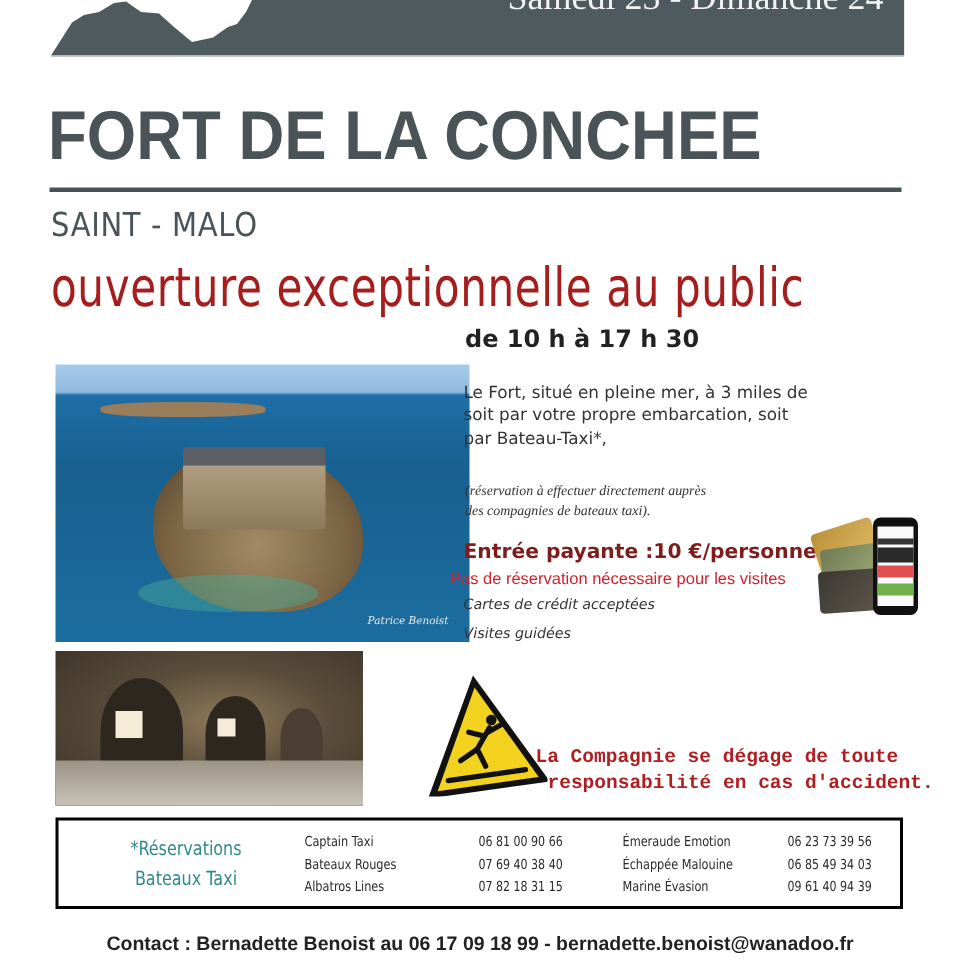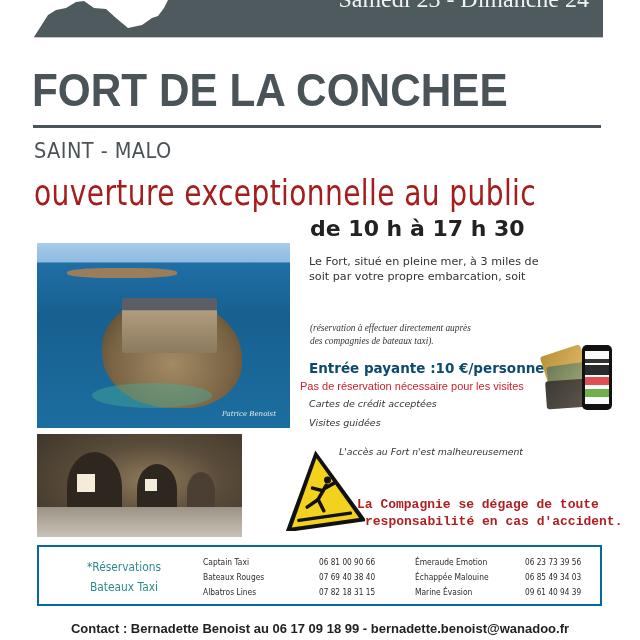--- a/index.html
+++ b/index.html
@@ -9,58 +9,58 @@
     .banner { position: absolute; left: 28px; top: 0; width: 575px; height: 38px; overflow: hidden; }
     .banner svg { position: absolute; left: 0; top: 0; }
     .banner .date-top { position: absolute; right: 14px; top: -14px; font-family: "Liberation Serif", serif; font-size: 24px; color: #f2f2f2; white-space: nowrap; }
     .banner .date-bottom { position: absolute; right: 14px; top: 6px; font-family: "Liberation Serif", serif; font-size: 25px; color: #f2f2f2; white-space: nowrap; margin-top: 36px; }
 
     .title { position: absolute; left: 32px; top: 64px; width: 575px; font-family: "Liberation Sans", sans-serif; font-weight: bold; font-size: 46px; color: #4a5458; letter-spacing: 0px; line-height: 52px; transform: scaleX(0.92); transform-origin: left center; white-space: nowrap; }
     .title-rule { position: absolute; left: 33px; top: 125px; width: 568px; height: 3px; background: #4a5458; }
     .subtitle { position: absolute; left: 34px; top: 138px; font-size: 22px; color: #4a5458; letter-spacing: 0.5px; font-family: "DejaVu Sans", sans-serif; transform: scaleX(0.88); transform-origin: left center; white-space: nowrap; }
 
     .headline { position: absolute; left: 34px; top: 172px; font-family: "DejaVu Sans", sans-serif; font-size: 36px; color: #a51d1d; white-space: nowrap; transform: scaleX(0.78); transform-origin: left center; letter-spacing: 0.5px; }
-    .hours { position: absolute; left: 310px; top: 216px; font-family: "DejaVu Sans", sans-serif; font-weight: bold; font-size: 22px; color: #222; white-space: nowrap; }
+    .hours { position: absolute; left: 310px; top: 216px; font-family: "DejaVu Sans", sans-serif; font-weight: bold; font-size: 16px; color: #222; white-space: nowrap; }
 
-    .photo-fort { position: absolute; left: 37px; top: 243px; width: 253px; height: 185px; overflow: hidden;
+    .photo-fort { position: absolute; left: 37px; top: 243px; width: 276px; height: 185px; overflow: hidden;
       background: linear-gradient(to bottom, #a8cbe8 0%, #8fbbe0 10%, #1f6ea6 11%, #17608f 40%, #1c6ea0 100%); }
     .photo-fort .island { position: absolute; left: 65px; top: 55px; width: 140px; height: 110px; border-radius: 45% 55% 40% 50%; background: radial-gradient(ellipse at 50% 60%, #a28a63 0%, #7a6444 60%, #4d3f2b 100%); }
     .photo-fort .fort { position: absolute; left: 85px; top: 55px; width: 95px; height: 55px; background: linear-gradient(to bottom, #5c5e66 0%, #5c5e66 22%, #b09c7e 23%, #8c7a5e 100%); border-radius: 3px; }
     .photo-fort .rocks { position: absolute; left: 30px; top: 25px; width: 110px; height: 10px; border-radius: 40%; background: #9a7d5a; }
     .photo-fort .foam { position: absolute; left: 55px; top: 140px; width: 120px; height: 25px; border-radius: 50%; background: rgba(70,170,150,0.45); }
     .photo-fort .sig { position: absolute; right: 14px; bottom: 10px; font-family: "DejaVu Serif", serif; font-style: italic; font-size: 7px; color: #e8e8e8; }
 
     .photo-cave { position: absolute; left: 37px; top: 434px; width: 205px; height: 103px; overflow: hidden;
       background: radial-gradient(ellipse at 55% 45%, #8f7a5a 0%, #5a4c3a 45%, #3a3228 100%); }
     .photo-cave .arch { position: absolute; border-radius: 50% 50% 0 0; background: #2e2720; }
     .photo-cave .window { position: absolute; background: #f4ecd8; }
     .photo-cave .floor { position: absolute; left: 0; bottom: 0; width: 100%; height: 30px; background: linear-gradient(to bottom, #9b9386, #c8c2b6); }
 
     .desc { position: absolute; left: 309px; top: 254px; width: 300px; font-family: "DejaVu Sans", sans-serif; font-size: 11.2px; line-height: 15.3px; color: #333; }
     .desc-note { position: absolute; left: 310px; top: 322px; width: 300px; font-family: Liberation Serif, serif; font-style: italic; font-size: 9.3px; line-height: 12.5px; color: #333; }
-    .price { position: absolute; left: 309px; top: 360px; font-family: "DejaVu Sans", sans-serif; font-weight: bold; font-size: 13.5px; color: #0c4a6e; white-space: nowrap; }
+    .price { position: absolute; left: 309px; top: 360px; font-family: "DejaVu Sans", sans-serif; font-weight: bold; font-size: 13.5px; color: #7f1d1d; white-space: nowrap; }
     .no-resa { position: absolute; left: 300px; top: 380px; font-family: "Liberation Sans", sans-serif; font-size: 11px; color: #d0222a; white-space: nowrap; }
     .cards-ok { position: absolute; left: 309px; top: 398px; font-family: "DejaVu Sans", sans-serif; font-style: italic; font-size: 9.5px; color: #333; white-space: nowrap; }
     .guided { position: absolute; left: 309px; top: 417px; font-family: "DejaVu Sans", sans-serif; font-style: italic; font-size: 9.5px; color: #333; white-space: nowrap; }
 
     .payment-img { position: absolute; left: 538px; top: 342px; width: 80px; height: 75px; }
     .card { position: absolute; width: 42px; height: 28px; border-radius: 3px; }
     .card.c1 { left: 5px; top: 8px; background: linear-gradient(135deg, #b8923a, #e3b865); transform: rotate(-18deg); }
     .card.c2 { left: 10px; top: 22px; background: linear-gradient(135deg, #6d7a55, #a5ad7a); transform: rotate(-8deg); }
     .card.c3 { left: 8px; top: 38px; background: linear-gradient(135deg, #3c3832, #5e574d); transform: rotate(-4deg); }
     .phone { position: absolute; left: 44px; top: 3px; width: 30px; height: 65px; border-radius: 5px; background: #111; }
     .phone .screen { position: absolute; left: 3px; top: 6px; width: 24px; height: 53px; background: #fafafa; }
     .phone .screen .band { position: absolute; left: 0; width: 24px; }
 
     .warning-icon { position: absolute; left: 277px; top: 447px; width: 88px; height: 84px; }
     .warn-text { position: absolute; left: 339px; top: 446px; width: 280px; font-family: "DejaVu Sans", sans-serif; font-style: italic; font-size: 9.3px; line-height: 12.3px; color: #333; }
     .warn-text span { display: block; white-space: nowrap; }
     .disclaimer { position: absolute; left: 357px; top: 496px; width: 260px; font-family: Liberation Mono, monospace; font-weight: bold; font-size: 13px; line-height: 17px; color: #b01e22; white-space: nowrap; }
 
-    .resa-box { position: absolute; left: 37px; top: 545px; width: 565px; height: 61px; border: 2px solid #0369a1; background: #fff; }
+    .resa-box { position: absolute; left: 37px; top: 545px; width: 565px; height: 61px; border: 2px solid #000000; background: #fff; }
     .resa-title { position: absolute; left: 25px; top: 10px; width: 120px; text-align: center; font-family: "DejaVu Sans", sans-serif; font-size: 13px; line-height: 20px; color: #2e8a8c; transform: scaleX(0.82); transform-origin: center; }
     .company-col, .phone-col { position: absolute; top: 7px; font-family: "DejaVu Sans", sans-serif; font-size: 9.2px; line-height: 15px; color: #2a2a2a; white-space: nowrap; }
     .company-col { transform: scaleX(0.82); transform-origin: left center; }
     .phone-col { transform: scaleX(0.80); transform-origin: left center; }
 
     .contact { position: absolute; left: 0; top: 621px; width: 640px; text-align: center; font-family: "Liberation Sans", sans-serif; font-weight: bold; font-size: 13px; color: #222; white-space: nowrap; }
   </style>
 </head>
 <body>
 
@@ -93,20 +93,21 @@
   <div class="window" style="left:40px;top:40px;width:18px;height:18px;"></div>
   <div class="arch" style="left:100px;top:30px;width:40px;height:50px;"></div>
   <div class="window" style="left:108px;top:45px;width:12px;height:12px;"></div>
   <div class="arch" style="left:150px;top:38px;width:28px;height:40px;background:#4a3f32;"></div>
   <div class="floor"></div>
 </div>
 
 <div class="desc">
   <div>Le Fort, situé en pleine mer, à 3 miles de</div>
   <div>soit par votre propre embarcation, soit</div>
+  <div>par Bateau-Taxi*,</div>
 </div>
 <div class="desc-note">
   <div>(réservation à effectuer directement auprès</div>
   <div>des compagnies de bateaux taxi).</div>
 </div>
 
 <div class="price">Entrée payante :10 €/personne</div>
 <div class="no-resa">Pas de réservation nécessaire pour les visites</div>
 <div class="cards-ok">Cartes de crédit acceptées</div>
 <div class="guided">Visites guidées</div>
@@ -132,21 +133,20 @@
     <circle cx="52" cy="34" r="3.5" fill="#111" stroke="none"></circle>
     <line x1="50" y1="39" x2="40" y2="52"></line>
     <line x1="48" y1="42" x2="58" y2="38"></line>
     <line x1="46" y1="44" x2="36" y2="40"></line>
     <line x1="40" y1="52" x2="28" y2="58"></line>
     <line x1="40" y1="52" x2="44" y2="64"></line>
     <line x1="18" y1="70" x2="70" y2="70"></line>
   </g>
 </svg>
 <div class="warn-text">
-  <span>L'accès au Fort n'est malheureusement</span>
 </div>
 <div class="disclaimer">
   <div>La Compagnie se dégage de toute</div>
   <div style="padding-left:8px">responsabilité en cas d'accident.</div>
 </div>
 
 <div class="resa-box">
   <div class="resa-title">
     <div>*Réservations</div>
     <div>Bateaux Taxi</div>

